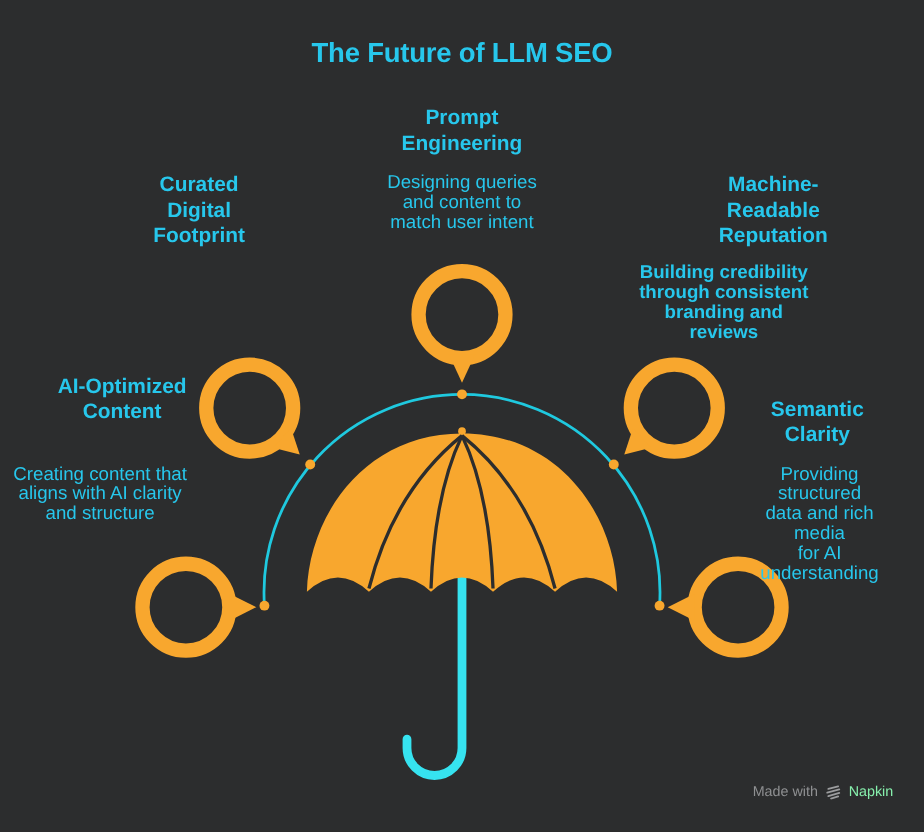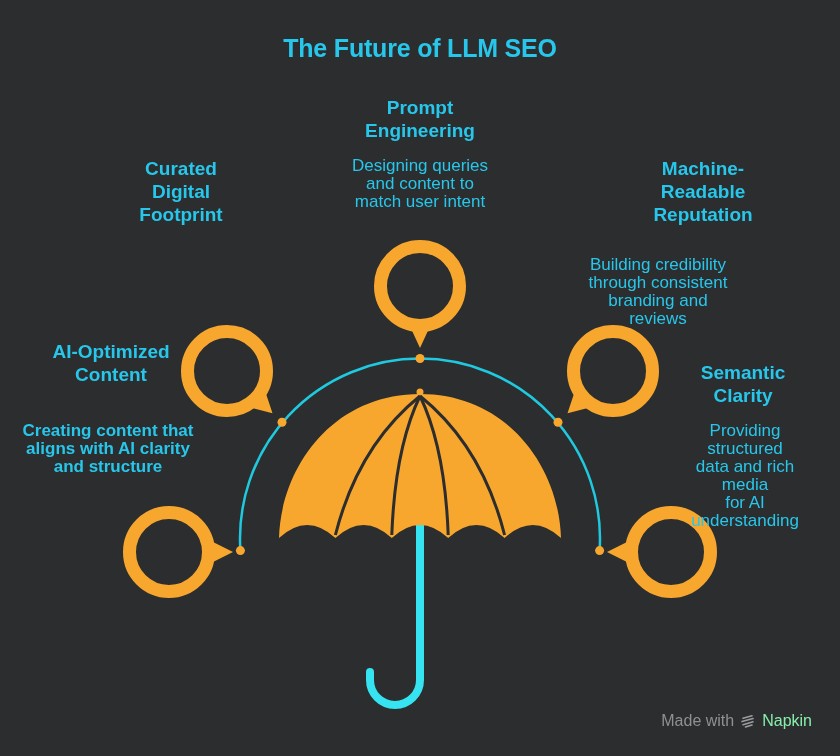--- a/index.html
+++ b/index.html
@@ -52,21 +52,21 @@
   .figure{
     position:absolute;
     left:0;top:0;
   }
   .footer{
     position:absolute;
     right:28px;top:712px;
     display:flex;
     align-items:center;
     gap:6px;
-    font-size:16px;
+    font-size:13px;
     color:var(--muted);
   }
   .footer .brand{font-weight:500;color:#86efac;}
 </style>
 </head>
 <body>
 
 <div class="canvas">
 
   <h1 class="title">The Future of LLM SEO</h1>
@@ -125,28 +125,28 @@
 and content to
 match user intent</div>
 
   <div class="topic-heading" style="left:181px;top:157px;">Curated
 Digital
 Footprint</div>
 
   <div class="topic-heading" style="left:664px;top:157px;margin-left:39px;">Machine-
 Readable
 Reputation</div>
-  <div class="topic-body" style="left:658px;top:256px;">Building credibility
+  <div class="topic-body" style="left:658px;top:239px;font-weight:bold;">Building credibility
 through consistent
 branding and
 reviews</div>
 
   <div class="topic-heading" style="left:95px;top:340px;margin-left:16px;">AI-Optimized
 Content</div>
-  <div class="topic-body" style="left:108px;top:422px;font-weight:bold;">Creating content that
+  <div class="topic-body" style="left:91px;top:422px;">Creating content that
 aligns with AI clarity
 and structure</div>
 
   <div class="topic-heading" style="left:743px;top:361px;">Semantic
 Clarity</div>
   <div class="topic-body" style="left:745px;top:422px;">Providing structured
 data and rich media
 for AI understanding</div>
 
   <div class="footer">

